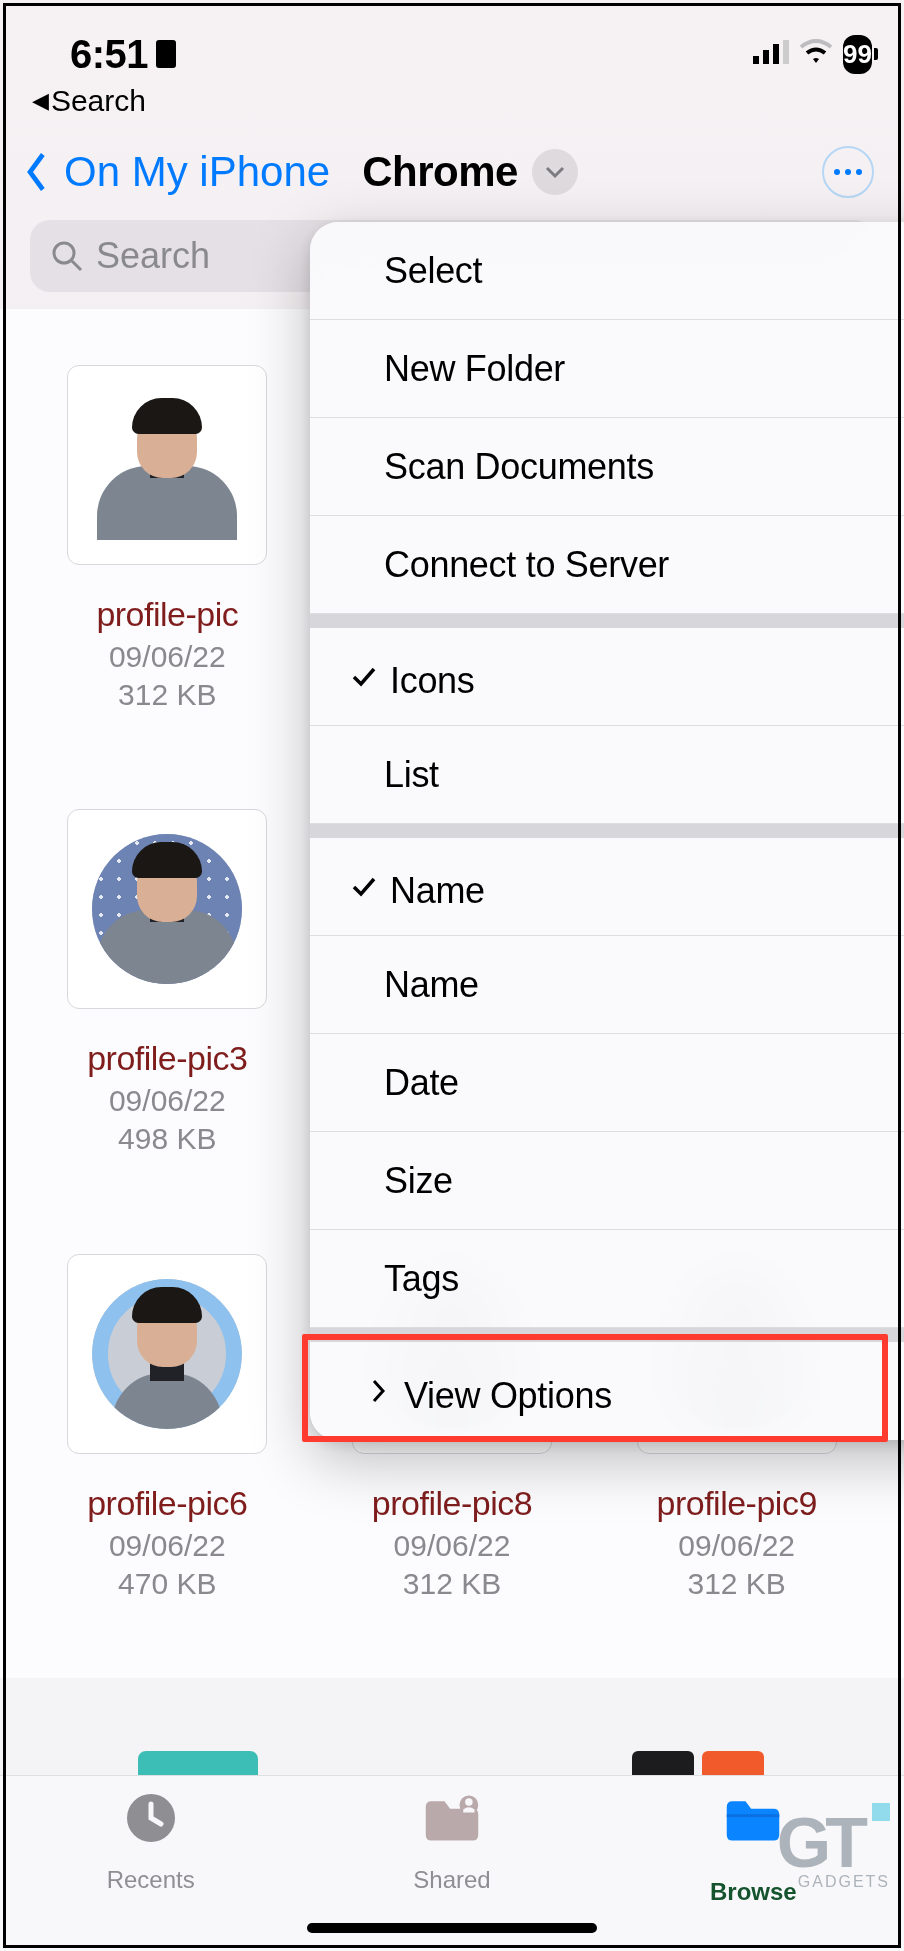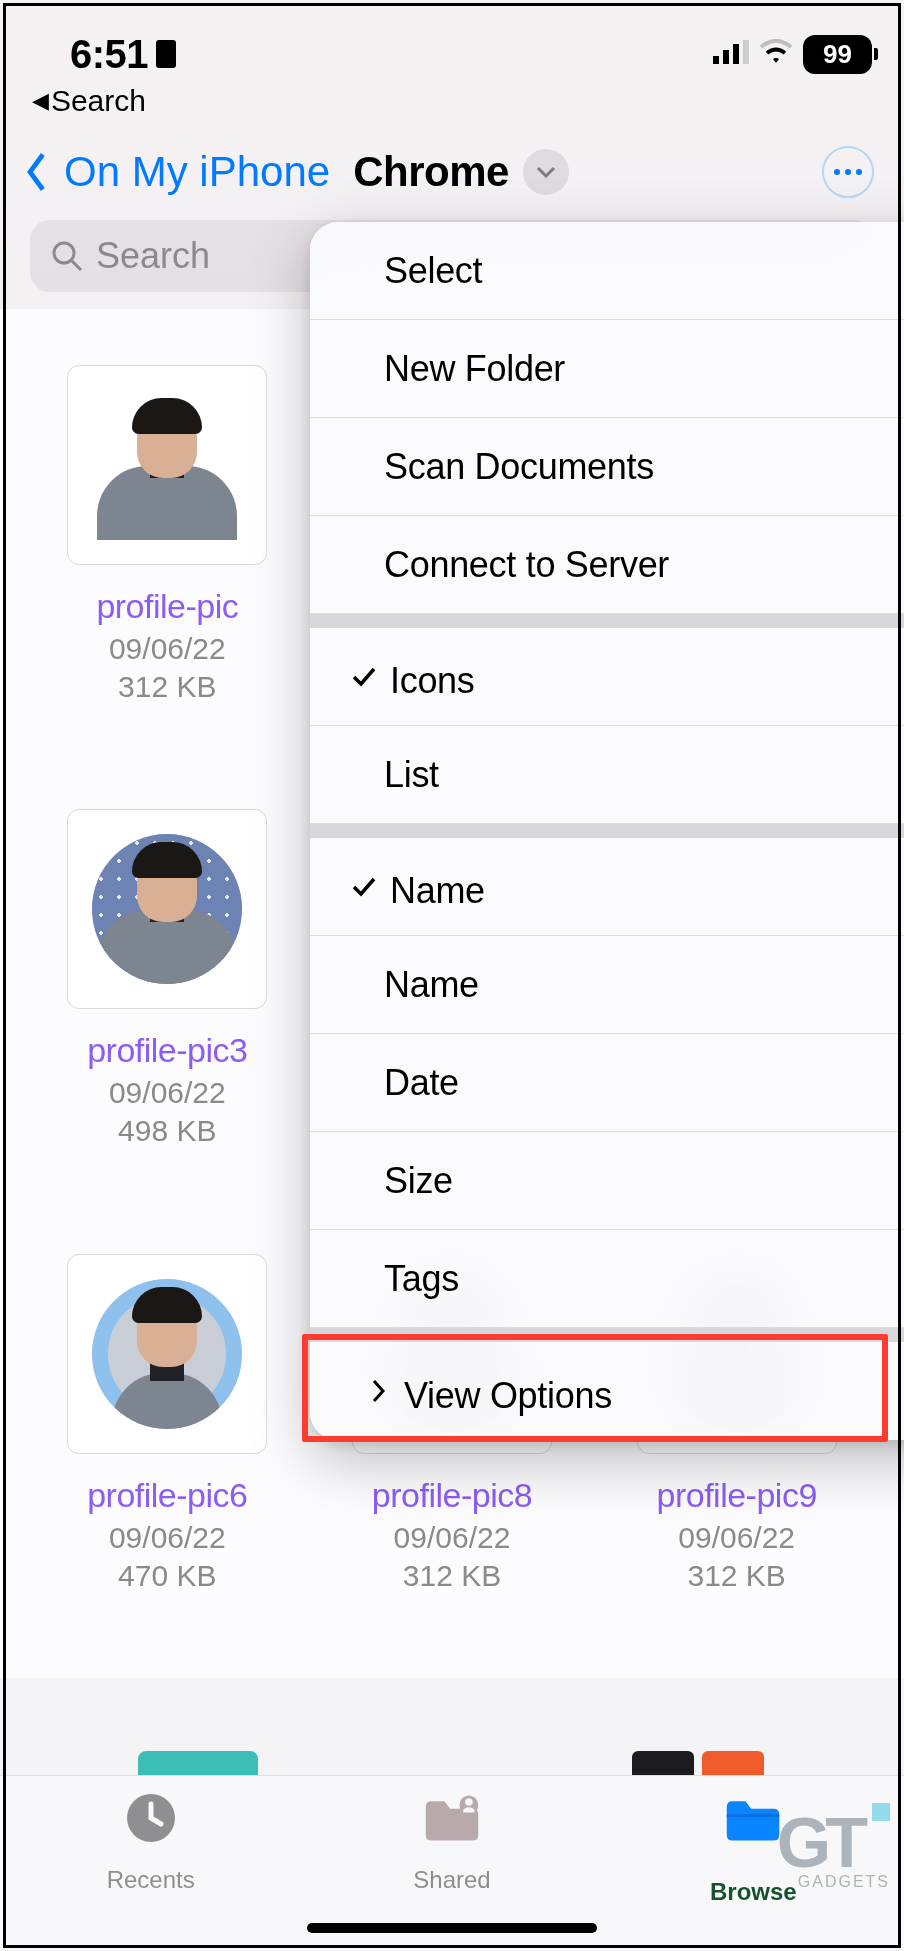--- a/index.html
+++ b/index.html
@@ -45,21 +45,21 @@
     background: #000;
     border-radius: 3px;
     position: relative;
   }
   .status-right { display: flex; align-items: center; gap: 10px; }
   .battery-pill {
     background: #000;
     color: #fff;
     font-size: 26px;
     font-weight: 700;
-    padding: 4px 20px;
+    padding: 4px 0;
     border-radius: 12px;
     position: relative;
   }
   .battery-pill::after {
     content: "";
     position: absolute;
     right: -6px; top: 50%;
     transform: translateY(-50%);
     width: 4px; height: 12px;
     background: #000;
@@ -90,21 +90,21 @@
     color: #007aff;
     font-size: 42px;
     font-weight: 400;
     gap: 14px;
   }
   .back-link svg { width: 26px; height: 42px; stroke: #007aff; stroke-width: 4; fill: none; }
   .folder-title {
     font-size: 42px;
     font-weight: 700;
     letter-spacing: -0.5px;
-    margin-left: 23px;
+    margin-left: 32px;
     color: #000;
   }
   .dropdown-chev {
     width: 46px; height: 46px;
     background: rgba(120,120,128,0.18);
     border-radius: 23px;
     display: flex; align-items: center; justify-content: center;
     margin-left: 14px;
   }
   .dropdown-chev svg { width: 20px; height: 14px; stroke: #7b7b80; stroke-width: 3; fill: none; }
@@ -191,21 +191,21 @@
     position: absolute; inset: 0;
     background:
       radial-gradient(#e4e9f4 2px, transparent 2px) 0 0/18px 18px,
       #6d83b4;
   }
   .ring-blue {
     position: absolute; inset: 0;
     border: 16px solid #8fc1ee;
     border-radius: 75px;
   }
-  .file-name { margin-top: 22px; font-size: 34px; color: #8b5cf6; letter-spacing: -0.5px; }
+  .file-name { margin-top: 30px; font-size: 34px; color: #7f1d1d; letter-spacing: -0.5px; }
   .file-date { margin-top: 6px; font-size: 30px; color: #8a8a8e; }
   .file-size { margin-top: 4px; font-size: 30px; color: #8a8a8e; }
 
   
   .context-menu {
     position: absolute;
     top: 222px;
     left: 310px;
     width: 682px;
     background: rgba(250,250,252,0.96);

